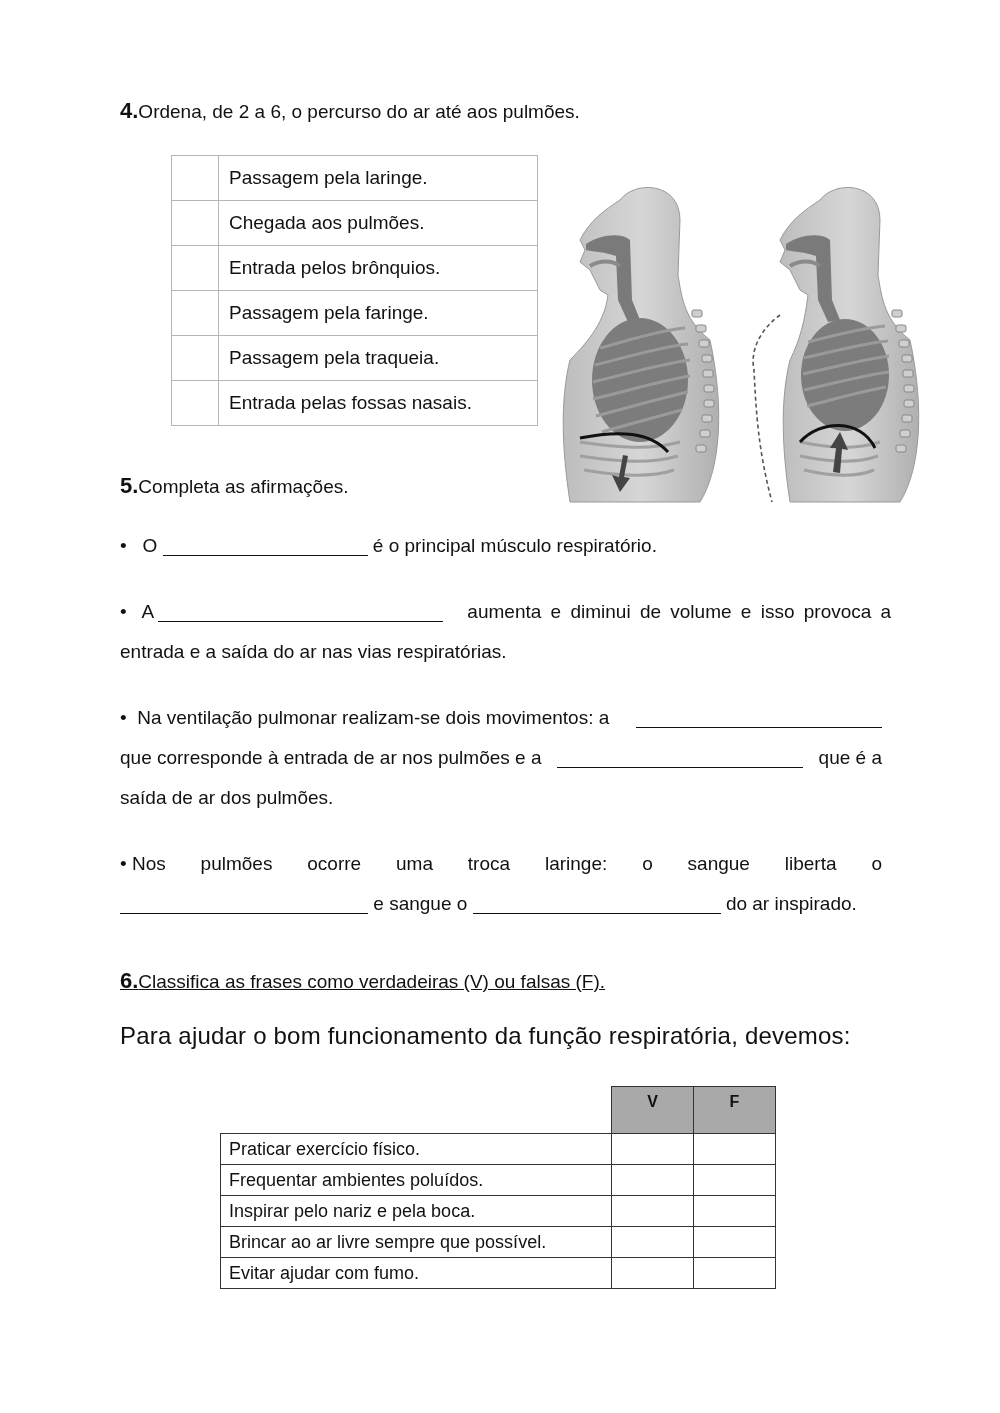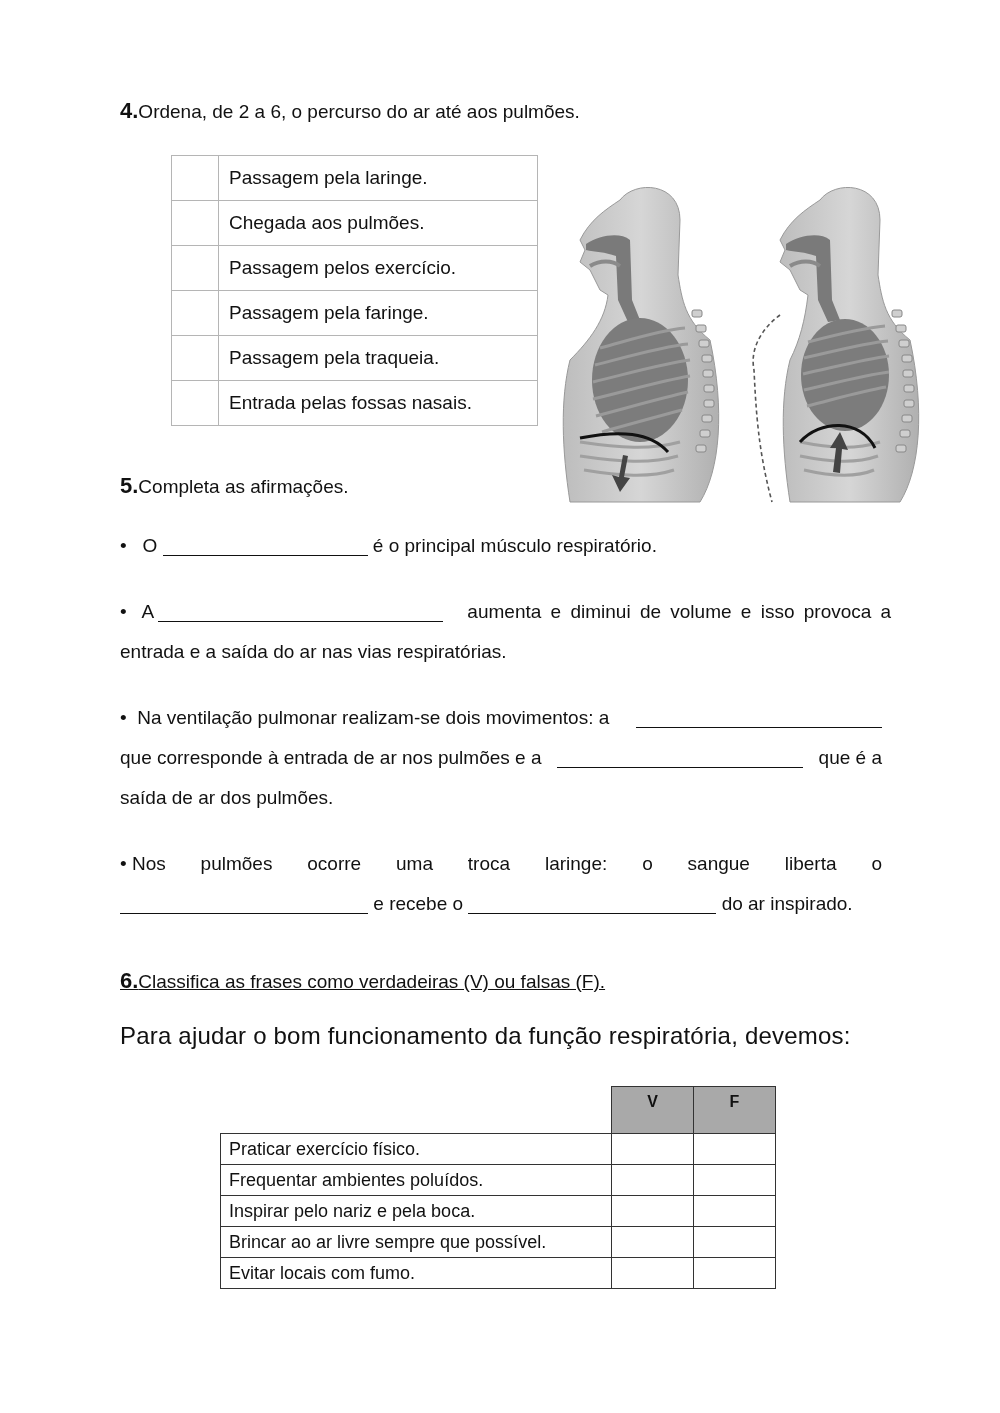--- a/index.html
+++ b/index.html
@@ -43,21 +43,21 @@
       <tr>
     <td class="num"><input value="" style=""></td>
     <td class="txt">Passagem pela laringe.</td>
   </tr>
   <tr>
     <td class="num"><input value="" style=""></td>
     <td class="txt">Chegada aos pulmões.</td>
   </tr>
   <tr>
     <td class="num"><input value="" style=""></td>
-    <td class="txt">Passagem pelos exercício.</td>
+    <td class="txt">Entrada pelos brônquios.</td>
   </tr>
   <tr>
     <td class="num"><input value="" style=""></td>
     <td class="txt">Passagem pela faringe.</td>
   </tr>
   <tr>
     <td class="num"><input value="" style=""></td>
     <td class="txt">Passagem pela traqueia.</td>
   </tr>
   <tr>
@@ -198,21 +198,21 @@
     <span>troca</span>
     <span>laringe:</span>
     <span>o</span>
     <span>sangue</span>
     <span>liberta</span>
     <span>o</span>
   </div>
 </div>
 <div class="line" style="left:120px; top:893px;">
   <span class="blank" style="width:248px;"><input value="" style=""></span>
-  <span>e recebe o</span>
+  <span>e sangue o</span>
   <span class="blank" style="width:248px;"><input value="" style=""></span>
   <span>do ar inspirado.</span>
 </div>
 
 <div class="abs qtitle" style="left:120px; top:968px;text-decoration:underline;">
   <span class="qnum">6.</span><span>Classifica as frases como verdadeiras (V) ou falsas (F).</span>
 </div>
 <div class="heading6">Para ajudar o bom funcionamento da função respiratória, devemos:</div>
 
 <table class="vf-table">
@@ -236,18 +236,18 @@
     <td class="stmt">Inspirar pelo nariz e pela boca.</td>
     <td class="cell"><input value="" style=""></td>
     <td class="cell"><input value="" style=""></td>
   </tr>
   <tr>
     <td class="stmt">Brincar ao ar livre sempre que possível.</td>
     <td class="cell"><input value="" style=""></td>
     <td class="cell"><input value="" style=""></td>
   </tr>
   <tr>
-    <td class="stmt">Evitar locais com fumo.</td>
+    <td class="stmt">Evitar ajudar com fumo.</td>
     <td class="cell"><input value="" style=""></td>
     <td class="cell"><input value="" style=""></td>
   </tr>
 </tbody>
   </table>
 
 </body></html>

